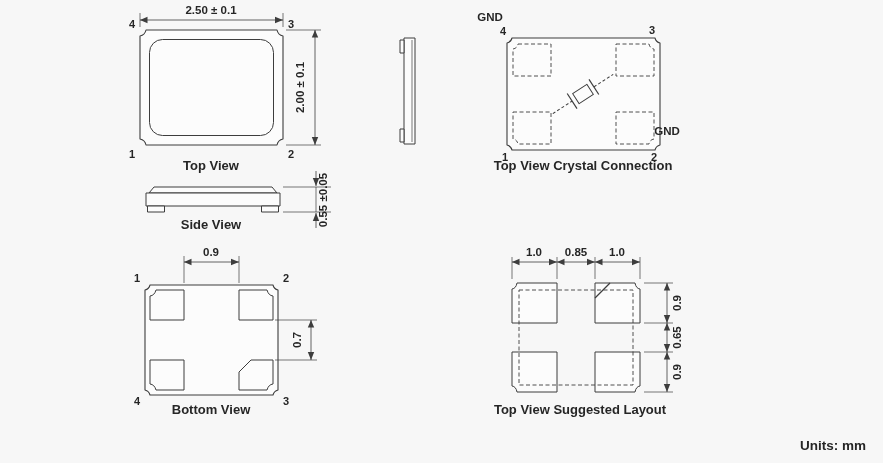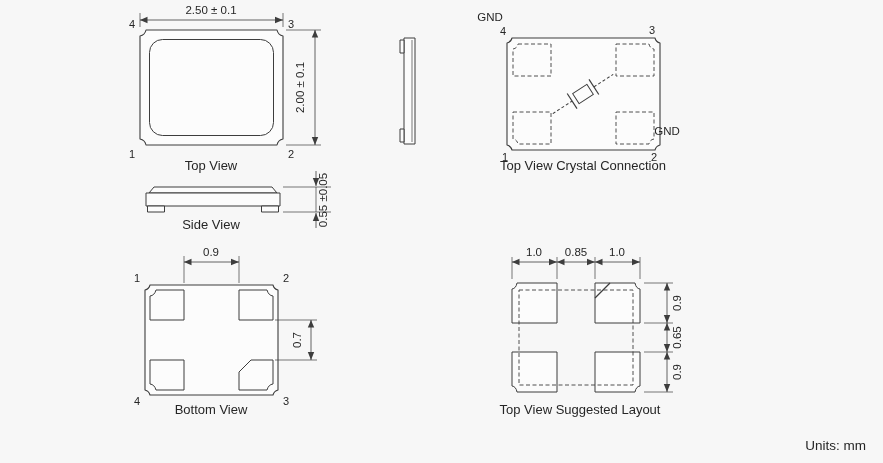--- a/index.html
+++ b/index.html
@@ -6,20 +6,21 @@
     margin: 0;
     padding: 0;
     background: #f7f7f7;
   }
   #canvas-wrap {
     width: 883px;
     height: 463px;
     background: #f7f7f7;
     position: relative;
     overflow: hidden;
+    font-weight: bold;
   }
   svg { display: block; }
   text {
     font-family: "Liberation Sans", sans-serif;
     fill: #262626;
   }
   .dim      { font-size: 11.5px; }
   .pin      { font-size: 11px; }
   .viewlabel{ font-size: 13px; }
   .units    { font-size: 13.5px; }

